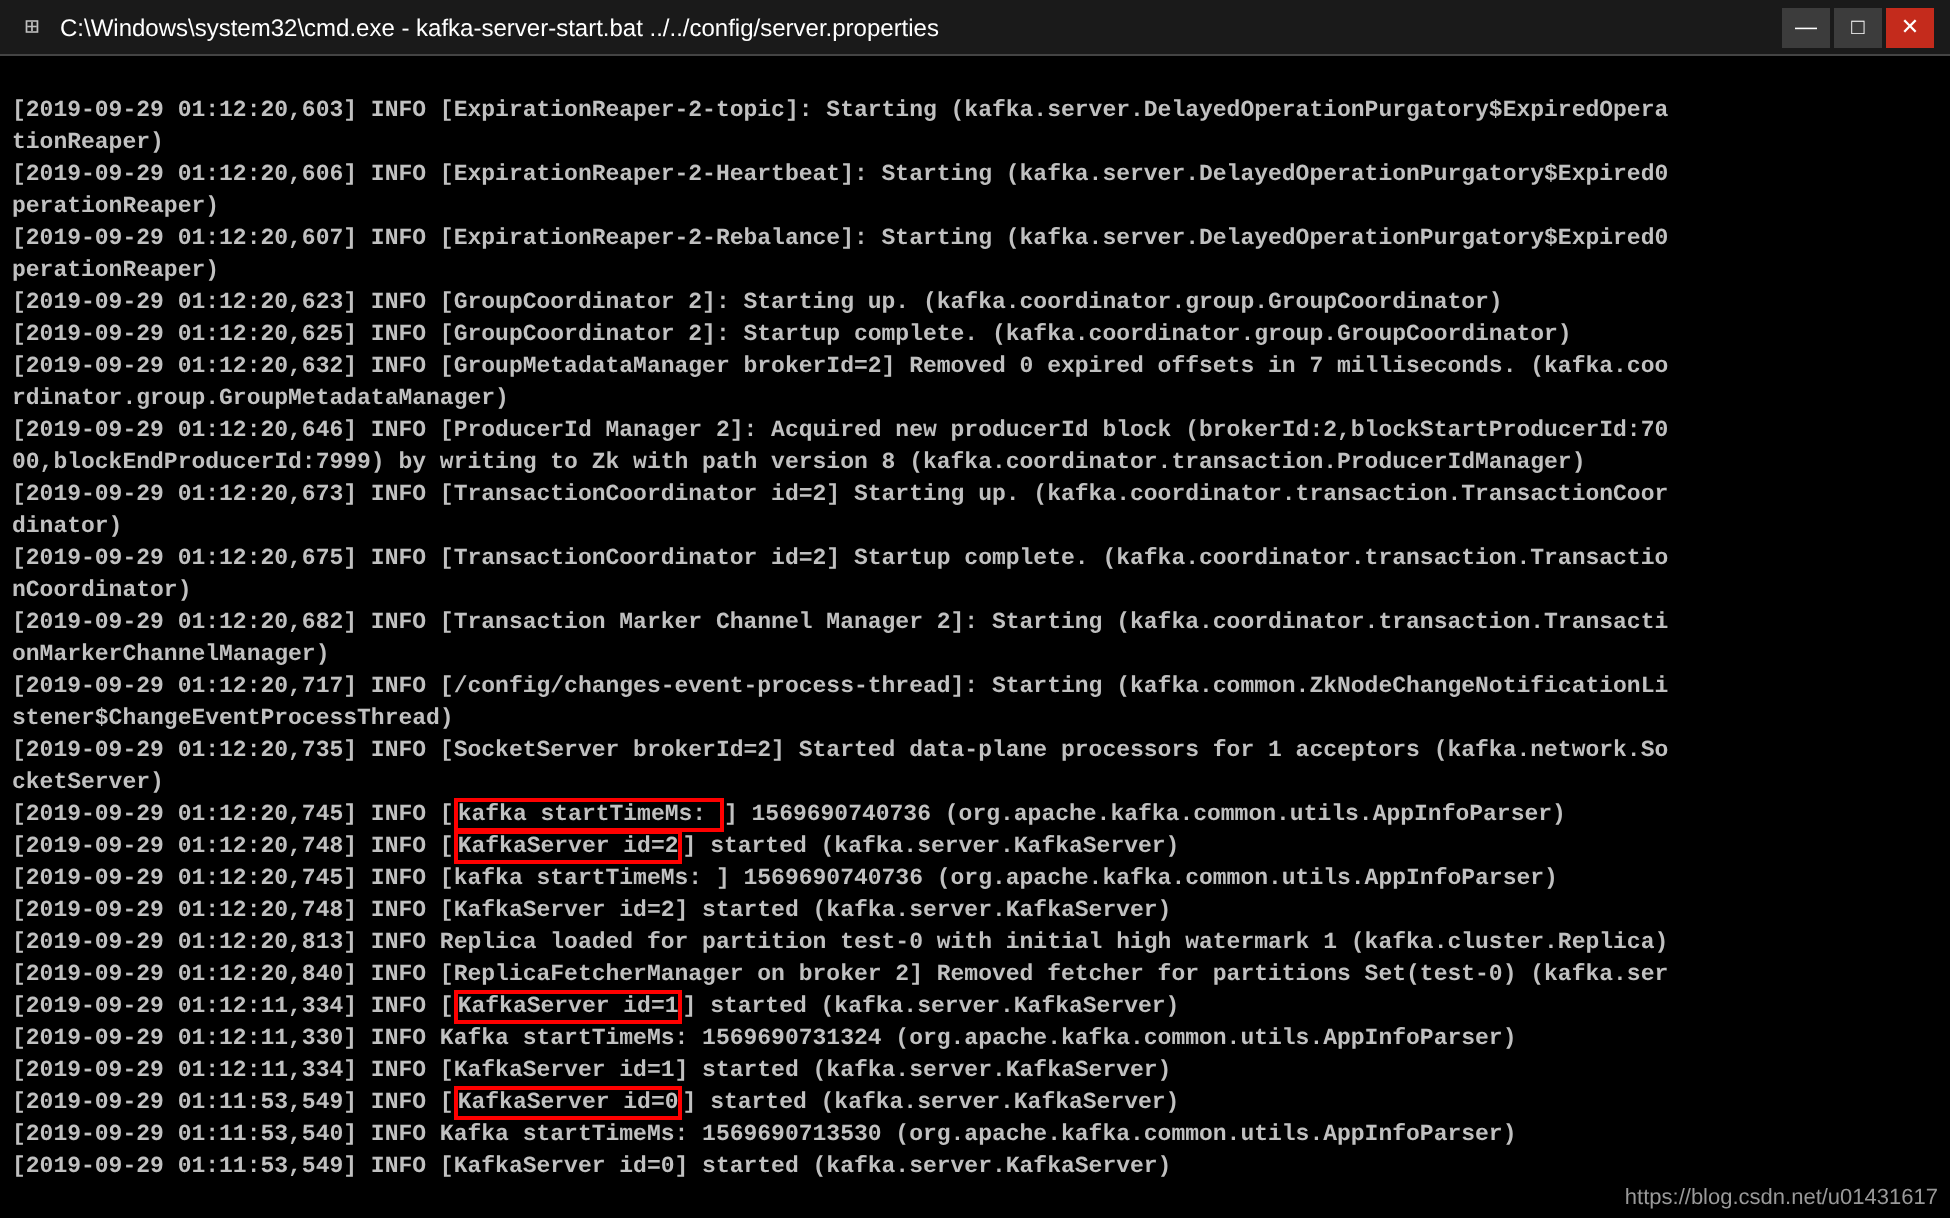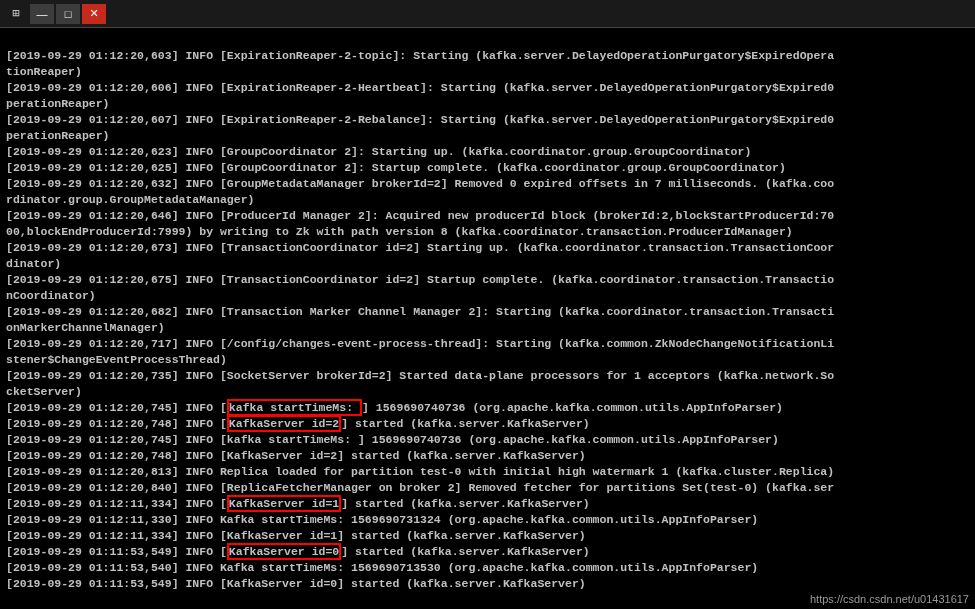--- a/index.html
+++ b/index.html
@@ -74,23 +74,24 @@
       color: #999;
       font-family: Arial, sans-serif;
       font-size: 11px;
     }
   </style>
 </head>
 <body>
 
 <div class="title-bar">
   <span class="title-bar-icon">⊞</span>
+  <span class="title-bar-text">C:\Windows\system32\cmd.exe - kafka-server-start.bat  ../../config/server.properties</span>
   <div class="title-bar-controls">
     <button class="title-btn">—</button>
     <button class="title-btn">□</button>
     <button class="title-btn close">✕</button>
   </div>
 </div>
 
 <div class="console-area" id="console-area">
 <span class="line">[2019-09-29 01:12:20,603] INFO [ExpirationReaper-2-topic]: Starting (kafka.server.DelayedOperationPurgatory$ExpiredOpera</span><span class="line">tionReaper)</span><span class="line">[2019-09-29 01:12:20,606] INFO [ExpirationReaper-2-Heartbeat]: Starting (kafka.server.DelayedOperationPurgatory$Expired0</span><span class="line">perationReaper)</span><span class="line">[2019-09-29 01:12:20,607] INFO [ExpirationReaper-2-Rebalance]: Starting (kafka.server.DelayedOperationPurgatory$Expired0</span><span class="line">perationReaper)</span><span class="line">[2019-09-29 01:12:20,623] INFO [GroupCoordinator 2]: Starting up. (kafka.coordinator.group.GroupCoordinator)</span><span class="line">[2019-09-29 01:12:20,625] INFO [GroupCoordinator 2]: Startup complete. (kafka.coordinator.group.GroupCoordinator)</span><span class="line">[2019-09-29 01:12:20,632] INFO [GroupMetadataManager brokerId=2] Removed 0 expired offsets in 7 milliseconds. (kafka.coo</span><span class="line">rdinator.group.GroupMetadataManager)</span><span class="line">[2019-09-29 01:12:20,646] INFO [ProducerId Manager 2]: Acquired new producerId block (brokerId:2,blockStartProducerId:70</span><span class="line">00,blockEndProducerId:7999) by writing to Zk with path version 8 (kafka.coordinator.transaction.ProducerIdManager)</span><span class="line">[2019-09-29 01:12:20,673] INFO [TransactionCoordinator id=2] Starting up. (kafka.coordinator.transaction.TransactionCoor</span><span class="line">dinator)</span><span class="line">[2019-09-29 01:12:20,675] INFO [TransactionCoordinator id=2] Startup complete. (kafka.coordinator.transaction.Transactio</span><span class="line">nCoordinator)</span><span class="line">[2019-09-29 01:12:20,682] INFO [Transaction Marker Channel Manager 2]: Starting (kafka.coordinator.transaction.Transacti</span><span class="line">onMarkerChannelManager)</span><span class="line">[2019-09-29 01:12:20,717] INFO [/config/changes-event-process-thread]: Starting (kafka.common.ZkNodeChangeNotificationLi</span><span class="line">stener$ChangeEventProcessThread)</span><span class="line">[2019-09-29 01:12:20,735] INFO [SocketServer brokerId=2] Started data-plane processors for 1 acceptors (kafka.network.So</span><span class="line">cketServer)</span><span class="line">[2019-09-29 01:12:20,745] INFO [<span style="border: 2px solid red; display: inline;">kafka startTimeMs: </span>] 1569690740736 (org.apache.kafka.common.utils.AppInfoParser)</span><span class="line">[2019-09-29 01:12:20,748] INFO [<span style="border: 2px solid red; display: inline;">KafkaServer id=2</span>] started (kafka.server.KafkaServer)</span><span class="line">[2019-09-29 01:12:20,745] INFO [kafka startTimeMs: ] 1569690740736 (org.apache.kafka.common.utils.AppInfoParser)</span><span class="line">[2019-09-29 01:12:20,748] INFO [KafkaServer id=2] started (kafka.server.KafkaServer)</span><span class="line">[2019-09-29 01:12:20,813] INFO Replica loaded for partition test-0 with initial high watermark 1 (kafka.cluster.Replica)</span><span class="line">[2019-09-29 01:12:20,840] INFO [ReplicaFetcherManager on broker 2] Removed fetcher for partitions Set(test-0) (kafka.ser</span><span class="line">[2019-09-29 01:12:11,334] INFO [<span style="border: 2px solid red; display: inline;">KafkaServer id=1</span>] started (kafka.server.KafkaServer)</span><span class="line">[2019-09-29 01:12:11,330] INFO Kafka startTimeMs: 1569690731324 (org.apache.kafka.common.utils.AppInfoParser)</span><span class="line">[2019-09-29 01:12:11,334] INFO [KafkaServer id=1] started (kafka.server.KafkaServer)</span><span class="line">[2019-09-29 01:11:53,549] INFO [<span style="border: 2px solid red; display: inline;">KafkaServer id=0</span>] started (kafka.server.KafkaServer)</span><span class="line">[2019-09-29 01:11:53,540] INFO Kafka startTimeMs: 1569690713530 (org.apache.kafka.common.utils.AppInfoParser)</span><span class="line">[2019-09-29 01:11:53,549] INFO [KafkaServer id=0] started (kafka.server.KafkaServer)</span></div>
 
-<div class="watermark">https://csdn.csdn.net/u01431617</div>
+<div class="watermark">https://blog.csdn.net/u01431617</div>
 
 </body></html>

